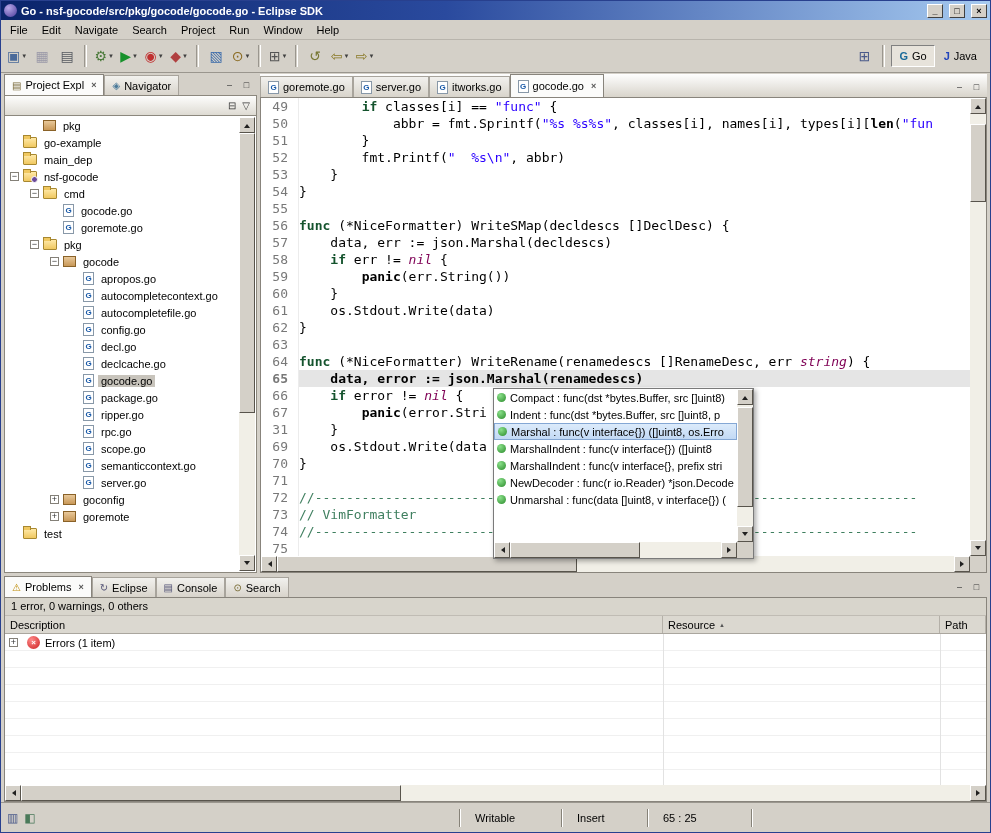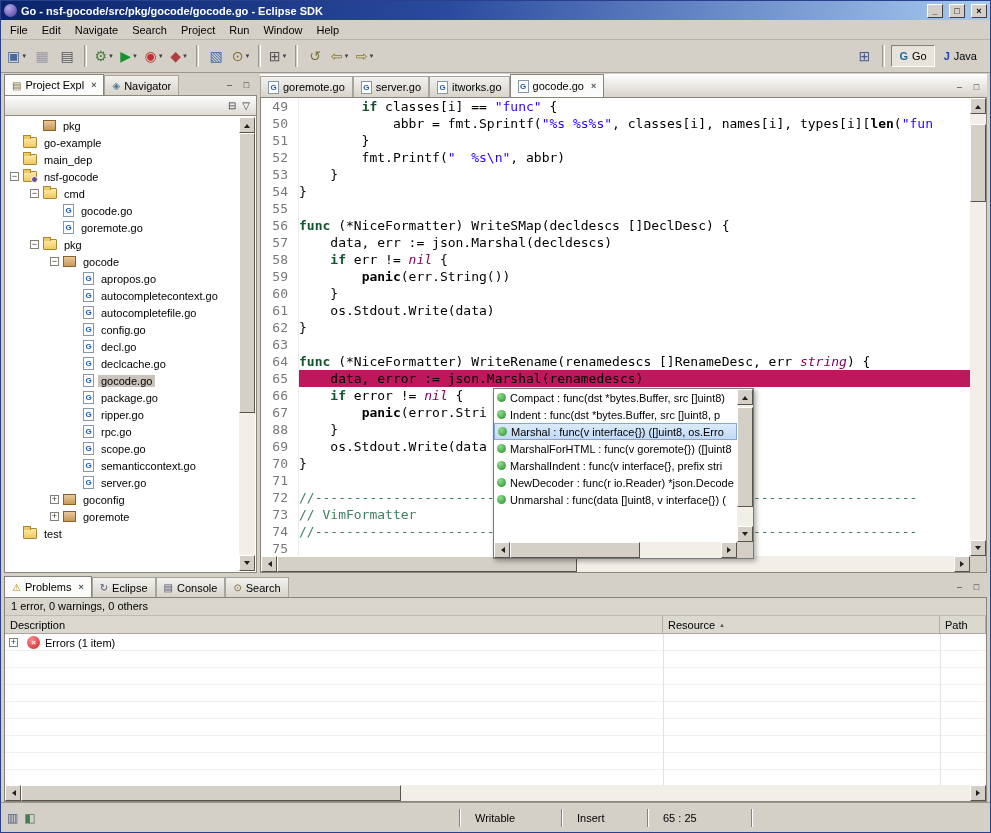--- a/index.html
+++ b/index.html
@@ -58,21 +58,21 @@
   .tree-row.selected .tlabel { background:#c8c4bc; }
 
   
   .editor-panel { flex:1; min-width:0; display:flex; flex-direction:column; }
   .etab-label { }
   .editor-body { flex:1; min-height:0; position:relative; border:1px solid #88847c; background:#fff; }
   .code { position:absolute; top:0; left:0; right:16px; bottom:16px; overflow:hidden; font-family:"DejaVu Sans Mono", monospace; font-size:13px; line-height:17px; }
   .cline { height:17px; display:flex; }
   .ln { flex:0 0 38px; text-align:right; padding-right:10px; color:#787878; background:#fff; border-right:1px solid #ececec; }
   .ctext { flex:1; white-space:pre; }
-  .cline.current { background:#be185d; }
+  .cline.current { background:#e5e5e5;font-weight:bold; }
   .tok-p { color:#000; }
   .tok-k { color:#14532d; font-weight:bold; }
   .tok-s { color:#2a00ff; }
   .tok-c { color:#3f7f5f; }
   .tok-t { color:#7f0055; font-style:italic; }
   .tok-b { color:#000; font-weight:bold; }
 
   
   .ac-popup { position:absolute; left:232px; top:290px; width:261px; height:171px; background:#fff; border:1px solid #7a7a7a; box-shadow:2px 2px 5px rgba(0,0,0,.35); z-index:10; }
   .ac-list { position:absolute; top:0; left:0; right:16px; bottom:16px; overflow:hidden; }
@@ -473,21 +473,21 @@
             </div>
             <div class="cline">
               <span class="ln">66</span>
               <span class="ctext"><span class="tok-p">    </span><span class="tok-k">if</span><span class="tok-p"> error != </span><span class="tok-t">nil</span><span class="tok-p"> {</span></span>
             </div>
             <div class="cline">
               <span class="ln">67</span>
               <span class="ctext"><span class="tok-p">        </span><span class="tok-b">panic</span><span class="tok-p">(error.Stri</span></span>
             </div>
             <div class="cline">
-              <span class="ln">88</span>
+              <span class="ln">31</span>
               <span class="ctext"><span class="tok-p">    }</span></span>
             </div>
             <div class="cline">
               <span class="ln">69</span>
               <span class="ctext"><span class="tok-p">    os.Stdout.Write(data</span></span>
             </div>
             <div class="cline">
               <span class="ln">70</span>
               <span class="ctext"><span class="tok-p">}</span></span>
             </div>
@@ -545,21 +545,21 @@
               <div class="ac-item">
                 <span class="ac-icon"></span>
                 <span>Indent : func(dst *bytes.Buffer, src []uint8, p</span>
               </div>
               <div class="ac-item selected">
                 <span class="ac-icon"></span>
                 <span>Marshal : func(v interface{}) ([]uint8, os.Erro</span>
               </div>
               <div class="ac-item">
                 <span class="ac-icon"></span>
-                <span>MarshalForHTML : func(v goremote{}) ([]uint8</span>
+                <span>MarshalIndent : func(v interface{}) ([]uint8</span>
               </div>
               <div class="ac-item">
                 <span class="ac-icon"></span>
                 <span>MarshalIndent : func(v interface{}, prefix stri</span>
               </div>
               <div class="ac-item">
                 <span class="ac-icon"></span>
                 <span>NewDecoder : func(r io.Reader) *json.Decode</span>
               </div>
               <div class="ac-item">

